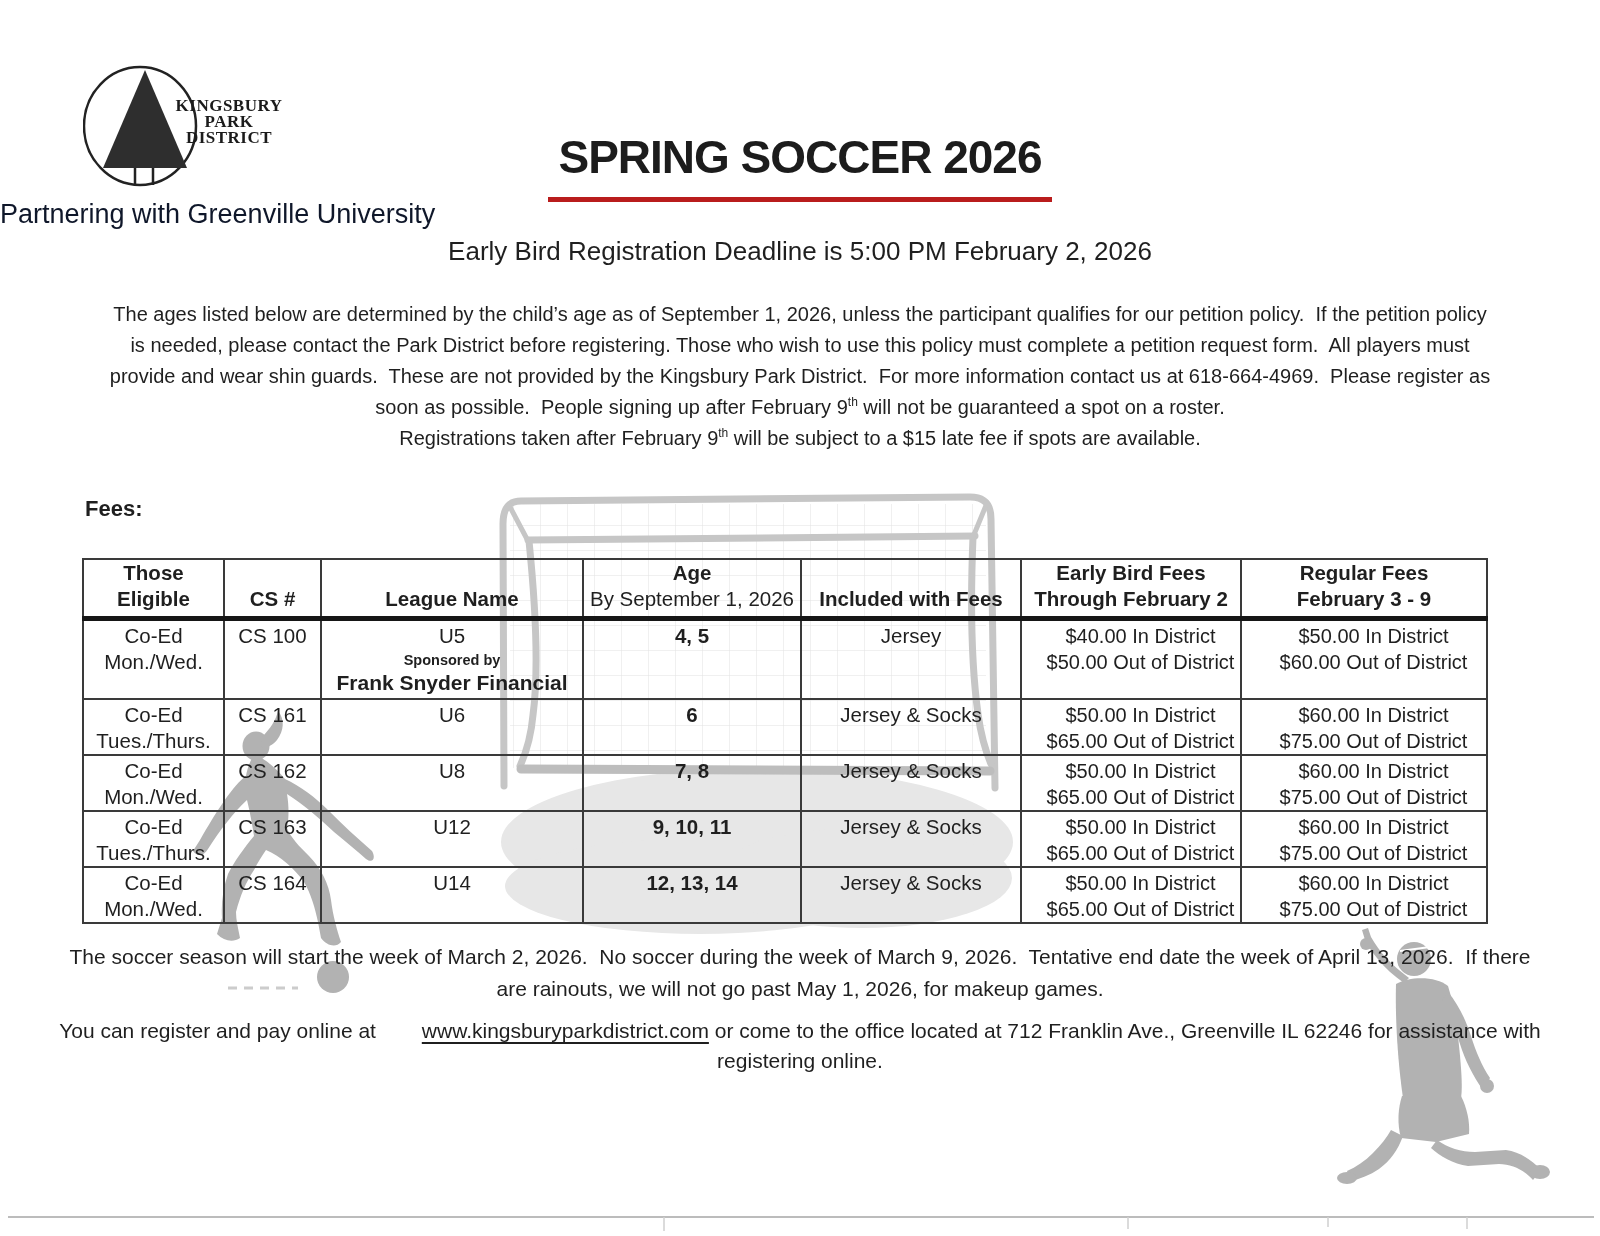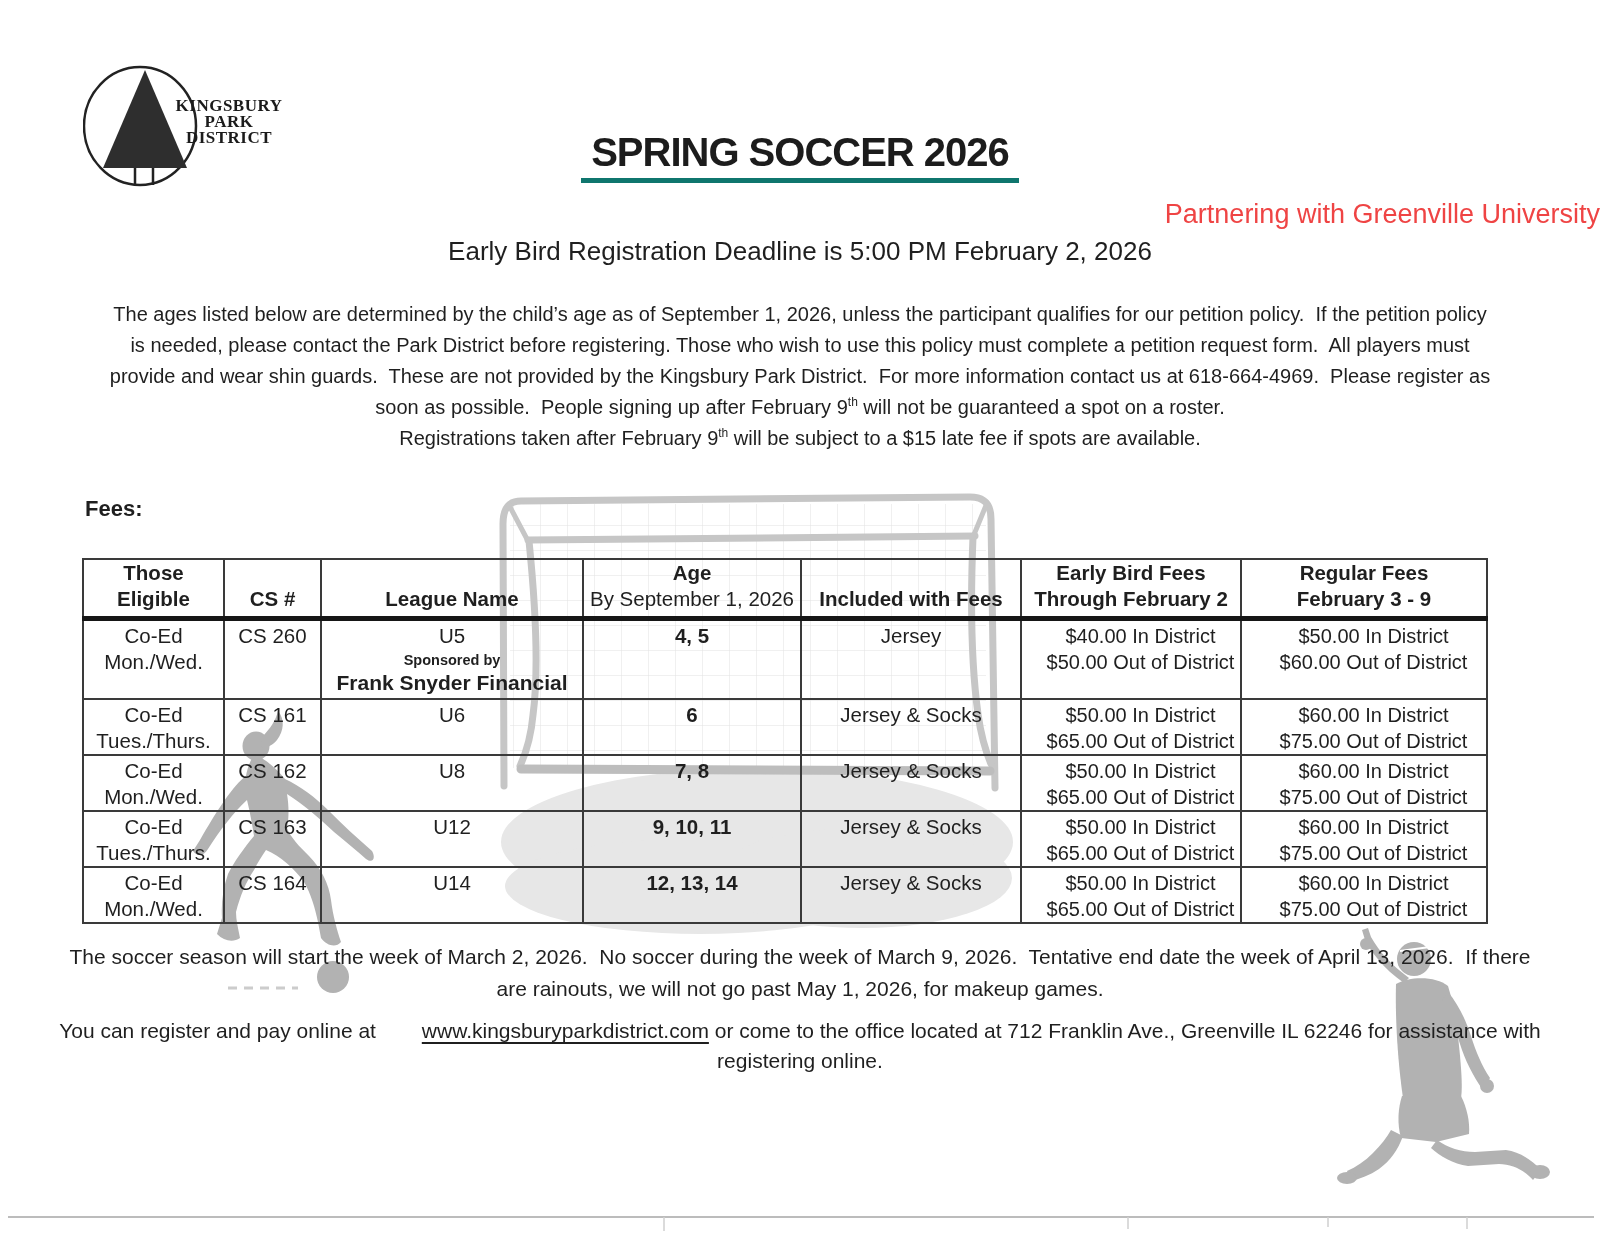--- a/index.html
+++ b/index.html
@@ -9,24 +9,24 @@
 
   
   .logo{position:absolute;left:83px;top:64px;width:240px;height:132px;z-index:3;}
   .logo-mark{position:absolute;left:0;top:0;}
   .logo-text{position:absolute;left:86px;top:34px;width:120px;text-align:center;
              font-family:"Liberation Serif",serif;font-weight:700;font-size:17px;
              line-height:16px;letter-spacing:.5px;color:#1b1b1b;}
 
   
   .title-wrap{position:absolute;left:0;right:0;top:130px;text-align:center;z-index:3;}
-  .title{display:inline-block;font-size:40px;font-weight:800;letter-spacing:-1px;
-         border-bottom:5px solid #0f766e;padding:0 10px 3px;color:#1c1c1c;}
-  .subtitle{position:absolute;left:0;right:0;top:199px;text-align:right;font-size:27px;
-            font-weight:400;z-index:3;color:#ef4444;}
+  .title{display:inline-block;font-size:46px;font-weight:800;letter-spacing:-1px;
+         border-bottom:5px solid #b91c1c;padding:0 10px 13px;color:#1c1c1c;}
+  .subtitle{position:absolute;left:0;right:0;top:199px;text-align:left;font-size:27px;
+            font-weight:400;z-index:3;color:#0f172a;}
   .deadline{position:absolute;left:0;right:0;top:236px;text-align:center;font-size:26px;
             font-weight:400;z-index:3;}
 
   
   .intro{position:absolute;left:60px;right:60px;top:299px;font-size:20px;font-weight:400;
          line-height:31px;z-index:3;}
   .line{display:flex;justify-content:center;}
   .line>span{white-space:pre;}
   sup{font-size:60%;vertical-align:super;line-height:0;}
 
@@ -212,21 +212,21 @@
         </th>
       </tr>
     </thead>
     <tbody>
       <tr class="r0">
         <td>
           <div>Co-Ed</div>
           <div>Mon./Wed.</div>
         </td>
         <td>
-            <div>CS 260</div>
+            <div>CS 100</div>
           </td>
         <td>
           <div>U5</div>
           <div class="spon">Sponsored by</div>
           <div class="sponname">Frank Snyder Financial</div>
         </td>
         <td class="age">
             <div>4, 5</div>
           </td>
         <td>

